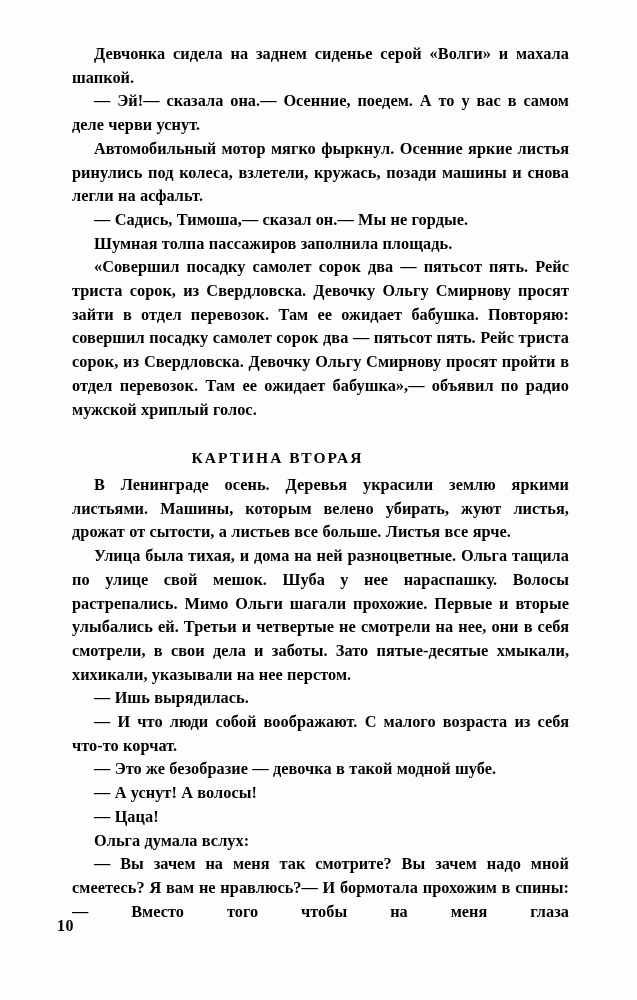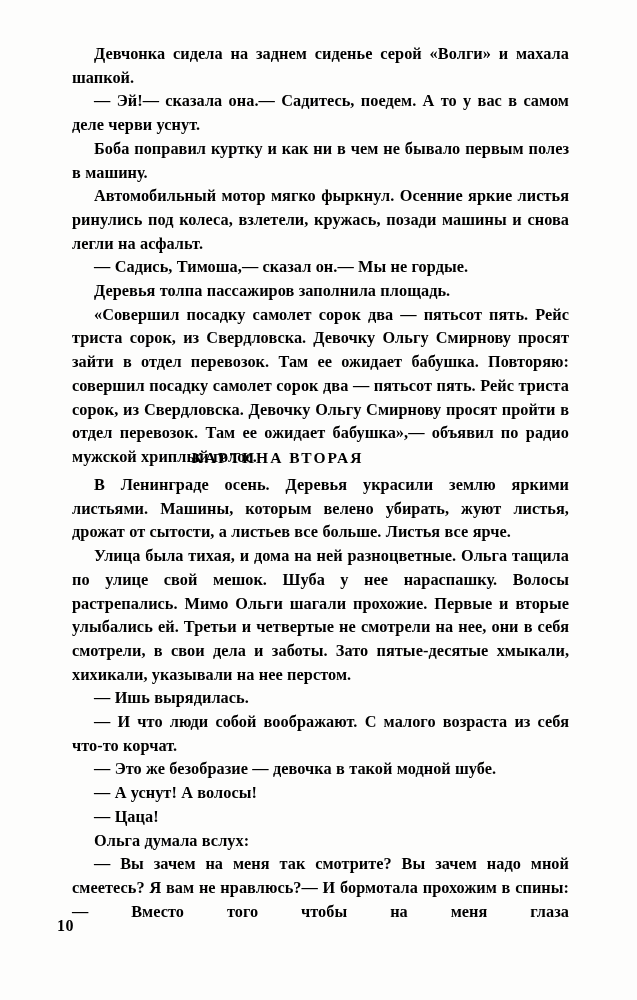--- a/index.html
+++ b/index.html
@@ -82,25 +82,24 @@
     line-height: 20px;
   }
 </style>
 </head>
 <body>
 
 <div class="page">
 
   <div class="block-one">
     <p class="para">Девчонка сидела на заднем сиденье серой «Волги» и махала шапкой.</p>
-    <p class="para">— Эй!— сказала она.— Садитесь, поедем. А то у вас в самом деле черви уснут.</p>
-    <p class="para">Боба поправил куртку и как ни в чем не бывало первым полез в машину.</p>
+    <p class="para">— Эй!— сказала она.— Осенние, поедем. А то у вас в самом деле черви уснут.</p>
     <p class="para">Автомобильный мотор мягко фыркнул. Осенние яркие листья ринулись под колеса, взлетели, кружась, позади машины и снова легли на асфальт.</p>
     <p class="para">— Садись, Тимоша,— сказал он.— Мы не гордые.</p>
-    <p class="para">Деревья толпа пассажиров заполнила площадь.</p>
+    <p class="para">Шумная толпа пассажиров заполнила площадь.</p>
     <p class="para">«Совершил посадку самолет сорок два — пятьсот пять. Рейс триста сорок, из Свердловска. Девочку Ольгу Смирнову просят зайти в отдел перевозок. Там ее ожидает бабушка. Повторяю: совершил посадку самолет сорок два — пятьсот пять. Рейс триста сорок, из Свердловска. Девочку Ольгу Смирнову просят пройти в отдел перевозок. Там ее ожидает бабушка»,— объявил по радио мужской хриплый голос.</p>
   </div>
 
   <div class="scene-heading">КАРТИНА ВТОРАЯ</div>
 
   <div class="block-two">
     <p class="para">В Ленинграде осень. Деревья украсили землю яркими листьями. Машины, которым велено убирать, жуют листья, дрожат от сытости, а листьев все больше. Листья все ярче.</p>
     <p class="para">Улица была тихая, и дома на ней разноцветные. Ольга тащила по улице свой мешок. Шуба у нее нараспашку. Волосы растрепались. Мимо Ольги шагали прохожие. Первые и вторые улыбались ей. Третьи и четвертые не смотрели на нее, они в себя смотрели, в свои дела и заботы. Зато пятые-десятые хмыкали, хихикали, указывали на нее перстом.</p>
     <p class="para">— Ишь вырядилась.</p>
     <p class="para">— И что люди собой воображают. С малого возраста из себя что-то корчат.</p>

